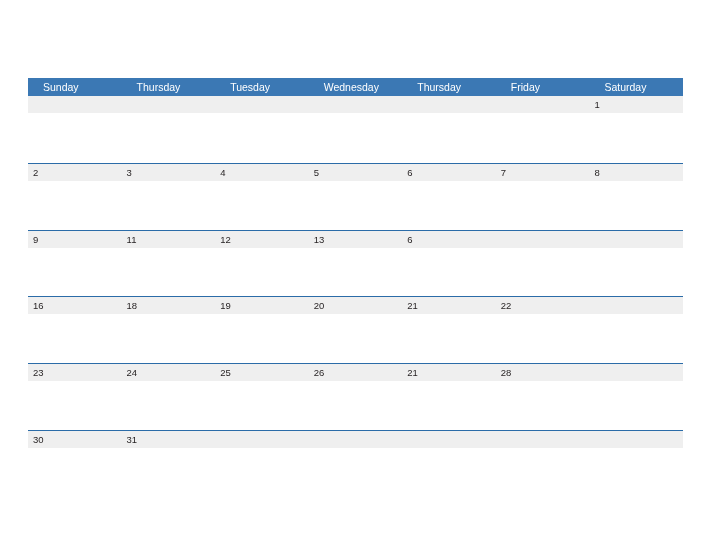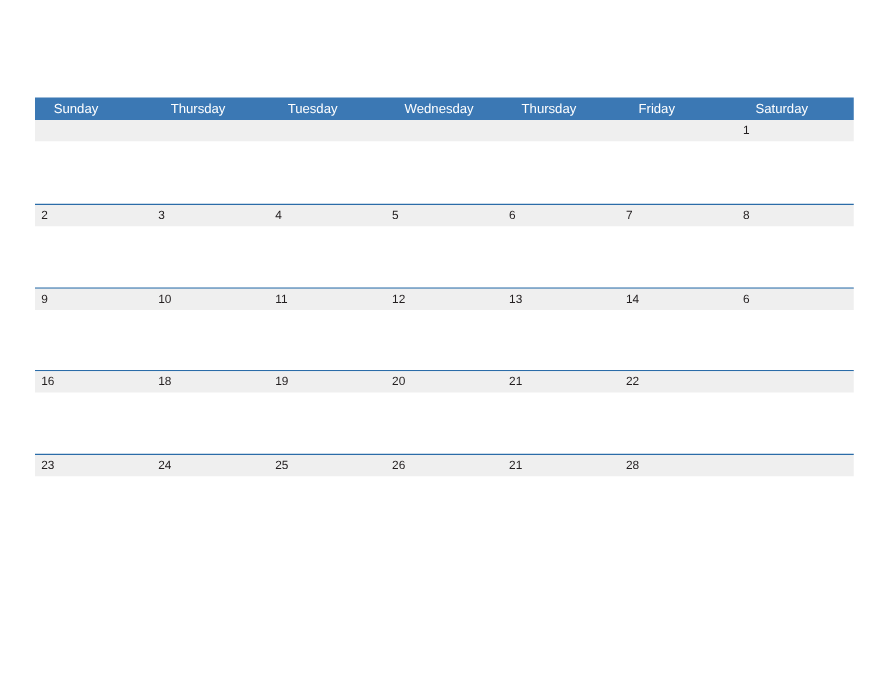--- a/index.html
+++ b/index.html
@@ -199,25 +199,23 @@
         <div class="date-cell">6</div>
         <div class="date-cell">7</div>
         <div class="date-cell">8</div>
       </div>
       <div class="cell-body"></div>
     </div>
 
     <div class="week-row">
       <div class="date-band">
         <div class="date-cell">9</div>
-        <div class="date-cell">10</div>
         <div class="date-cell">11</div>
         <div class="date-cell">12</div>
         <div class="date-cell">13</div>
-        <div class="date-cell">14</div>
         <div class="date-cell">6</div>
       </div>
       <div class="cell-body"></div>
     </div>
 
     <div class="week-row">
       <div class="date-band">
         <div class="date-cell">16</div>
         <div class="date-cell">18</div>
         <div class="date-cell">19</div>
@@ -233,16 +231,27 @@
         <div class="date-cell">23</div>
         <div class="date-cell">24</div>
         <div class="date-cell">25</div>
         <div class="date-cell">26</div>
         <div class="date-cell">21</div>
         <div class="date-cell">28</div>
       </div>
       <div class="cell-body"></div>
     </div>
 
+    <div class="week-row last">
+      <div class="date-band">
+        <div class="date-cell">30</div>
+        <div class="date-cell">31</div>
+        <div class="date-cell"></div>
+        <div class="date-cell"></div>
+        <div class="date-cell"></div>
+        <div class="date-cell"></div>
+        <div class="date-cell"></div>
+      </div>
+    </div>
 
   </div>
 
 </div>
 
 </body></html>

